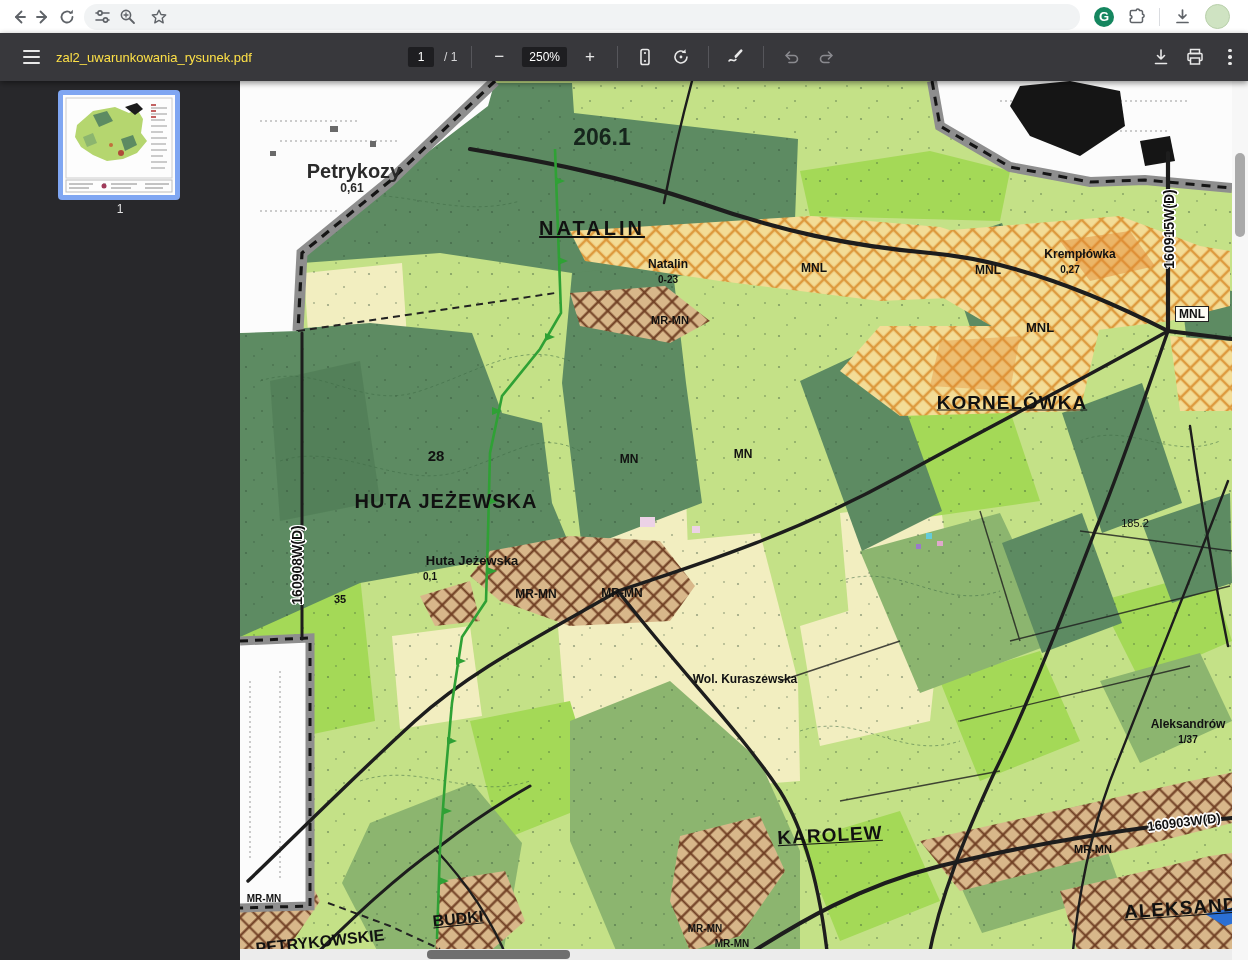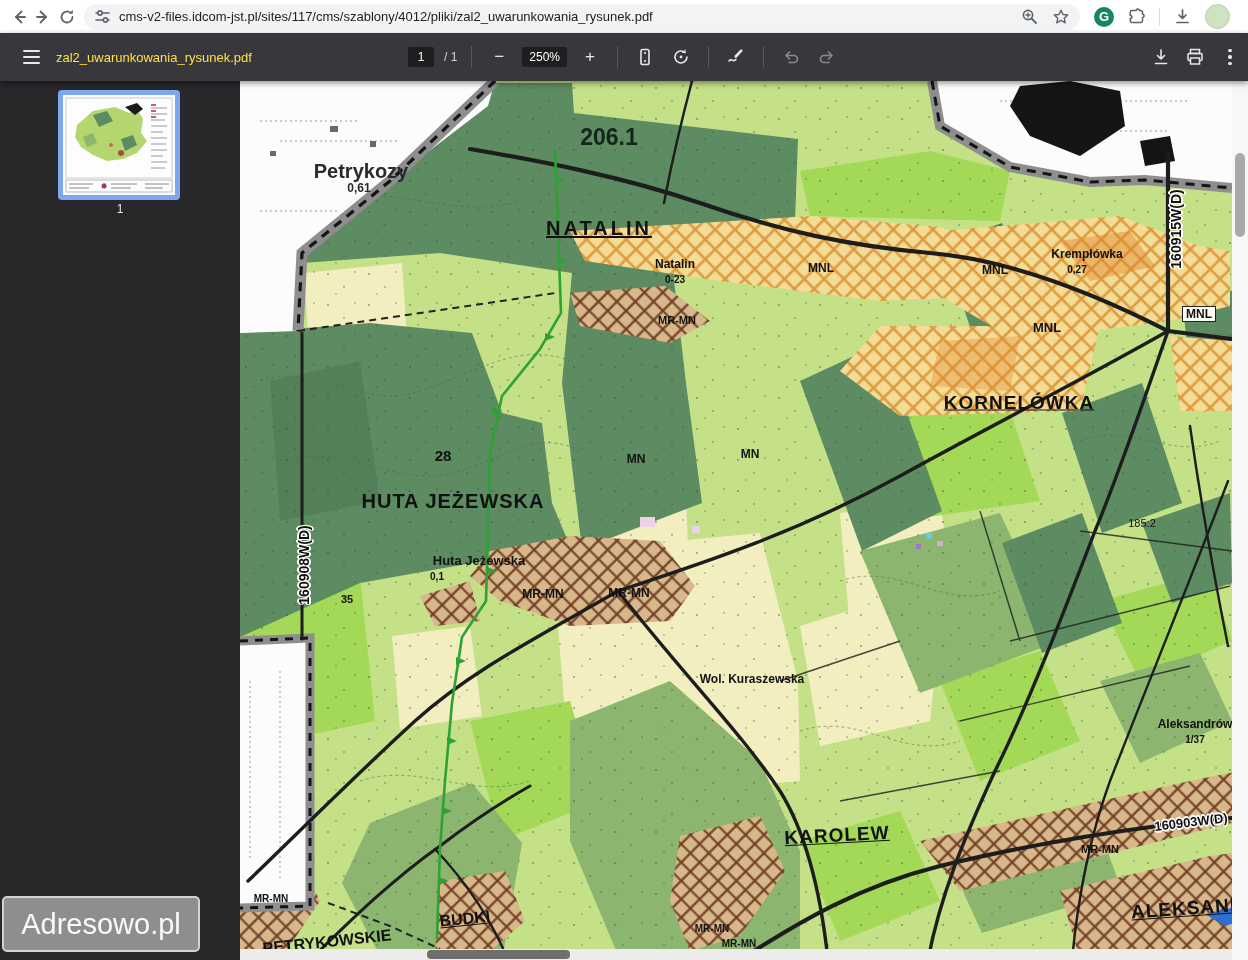--- a/index.html
+++ b/index.html
@@ -36,21 +36,21 @@
   
   .panel{position:absolute;left:0;top:81px;width:240px;height:879px;background:#28282b;}
   .thumb{position:absolute;left:58px;top:9px;width:112px;height:100px;background:#7fa6f2;border-radius:4px;padding:5px;cursor:pointer;}
   .thumb svg{display:block;background:#fff;}
   .tnum{position:absolute;left:0;top:121px;width:240px;text-align:center;color:#e6e6e6;font-size:12px;}
   .wm{position:absolute;left:2px;bottom:8px;width:194px;height:52px;background:#8e8e8e;border:2px solid #d2d2d2;border-radius:5px;display:flex;align-items:center;justify-content:center;color:#fafafa;font-size:29px;}
 
   
   .doc{position:absolute;left:240px;top:81px;width:992px;height:879px;overflow:hidden;background:#c4e187;}
   .doc svg.map{position:absolute;left:0;top:0;}
-  .labels{position:absolute;left:7px;top:0;width:992px;height:828px;pointer-events:none;}
+  .labels{position:absolute;left:0;top:0;width:992px;height:828px;pointer-events:none;}
   .map-label{position:absolute;color:#111;white-space:nowrap;line-height:1;font-family:"Liberation Sans","DejaVu Sans",sans-serif;}
   .map-label.halo{text-shadow:-1px -1px 0 #fff,1px -1px 0 #fff,-1px 1px 0 #fff,1px 1px 0 #fff,0 2px 0 #fff,0 -2px 0 #fff;}
   .map-label.boxed{background:#fdfdf5;border:1px solid #222;padding:1px 3px;}
   .map-label.u{text-decoration:underline;}
 
   
   .vscroll{position:absolute;right:0;top:81px;width:16px;height:879px;background:#f7f7f7;}
   .vthumb{position:absolute;left:3px;top:72px;width:10px;height:84px;background:#a9a9a9;border-radius:5px;}
   .hscroll{position:absolute;left:0;bottom:0;width:992px;height:11px;background:#ececec;}
   .hthumb{position:absolute;left:187px;top:1px;width:143px;height:9px;background:#6f6f6f;border-radius:4px;}
@@ -81,21 +81,20 @@
     </button>
 
     <div class="urlbar">
       <svg width="17" height="17" viewBox="0 0 17 17">
           <g stroke="#5f6368" stroke-width="1.6" stroke-linecap="round">
             <path d="M2 5h13M2 12h13"></path>
           </g>
           <circle cx="6" cy="5" r="2.1" fill="#f1f3f4" stroke="#5f6368" stroke-width="1.6"></circle>
           <circle cx="11.5" cy="12" r="2.1" fill="#f1f3f4" stroke="#5f6368" stroke-width="1.6"></circle>
         </svg>
-      <span class="url-text">cms-v2-files.idcom-jst.pl/sites/117/cms/szablony/4012/pliki/zal2_uwarunkowania_rysunek.pdf</span>
       <span class="pillicons">
         <svg width="17" height="17" viewBox="0 0 17 17">
             <circle cx="7" cy="7" r="4.6" fill="none" stroke="#5f6368" stroke-width="1.6"></circle>
             <path d="M10.5 10.5 15 15" stroke="#5f6368" stroke-width="1.8" stroke-linecap="round"></path>
             <path d="M5 7h4M7 5v4" stroke="#5f6368" stroke-width="1.3" stroke-linecap="round"></path>
           </svg>
         <svg width="18" height="18" viewBox="0 0 18 18">
             <path d="M9 2.2l2 4.3 4.7.5-3.5 3.2 1 4.6L9 12.4l-4.2 2.4 1-4.6L2.3 7l4.7-.5z" fill="none" stroke="#5f6368" stroke-width="1.4" stroke-linejoin="round"></path>
           </svg>
       </span>
@@ -209,21 +208,20 @@
             <path d="M88 13h16M88 19h16M88 25h14M88 31h16M88 37h12M88 43h16M88 49h15M88 55h16M88 61h12M88 67h16M88 73h14"></path>
           </g>
         <rect x="3" y="85" width="106" height="12" fill="none" stroke="#bbb" stroke-width="1"></rect>
         <g stroke="#888" stroke-width="1">
             <path d="M6 89h24M6 93h20M40 89h3M48 89h26M48 93h20M82 89h24M82 93h18"></path>
           </g>
         <circle cx="41" cy="91" r="2.5" fill="#a03a5a"></circle>
       </svg>
     </div>
     <div class="tnum">1</div>
-    <div class="wm">Adresowo.pl</div>
   </div>
 
   <div class="doc">
     <svg class="map" width="992" height="879" viewBox="0 0 992 879">
       <defs>
         <pattern id="hO" width="14" height="14" patternUnits="userSpaceOnUse" patternTransform="rotate(45)">
           <rect width="14" height="14" fill="#f3dc96"></rect>
           <path d="M0 7 H14 M7 0 V14" stroke="#dd9a3e" stroke-width="2.6"></path>
         </pattern>
         <pattern id="hB" width="13" height="13" patternUnits="userSpaceOnUse" patternTransform="rotate(45)">

